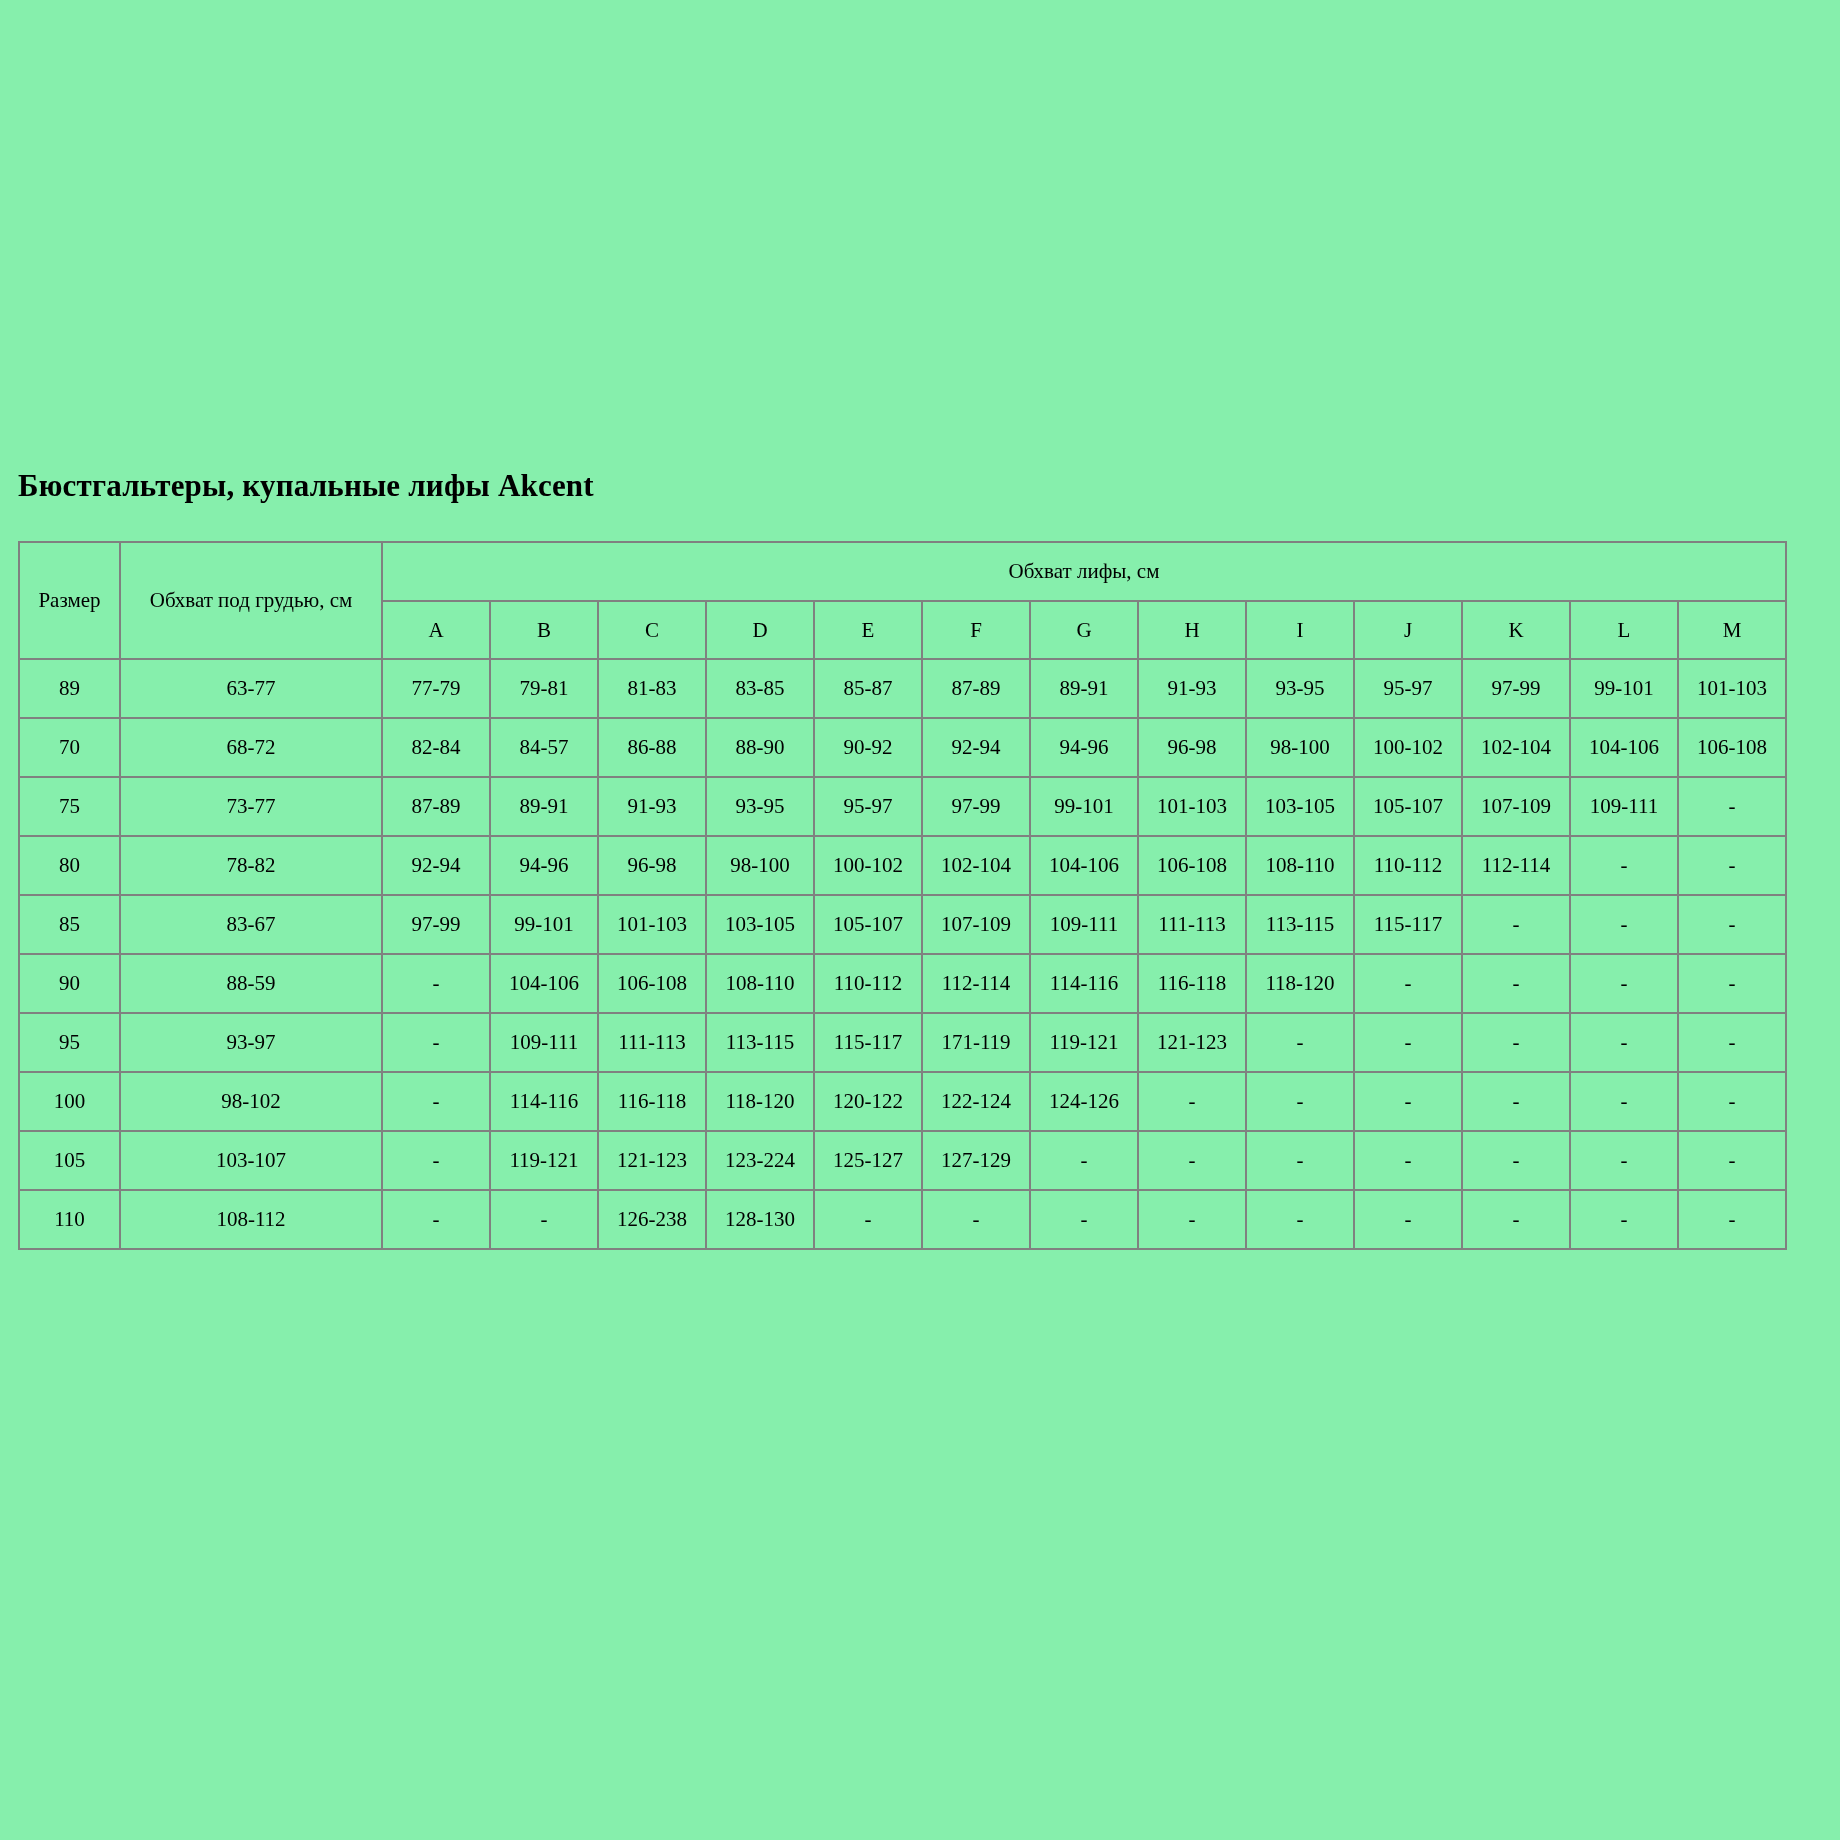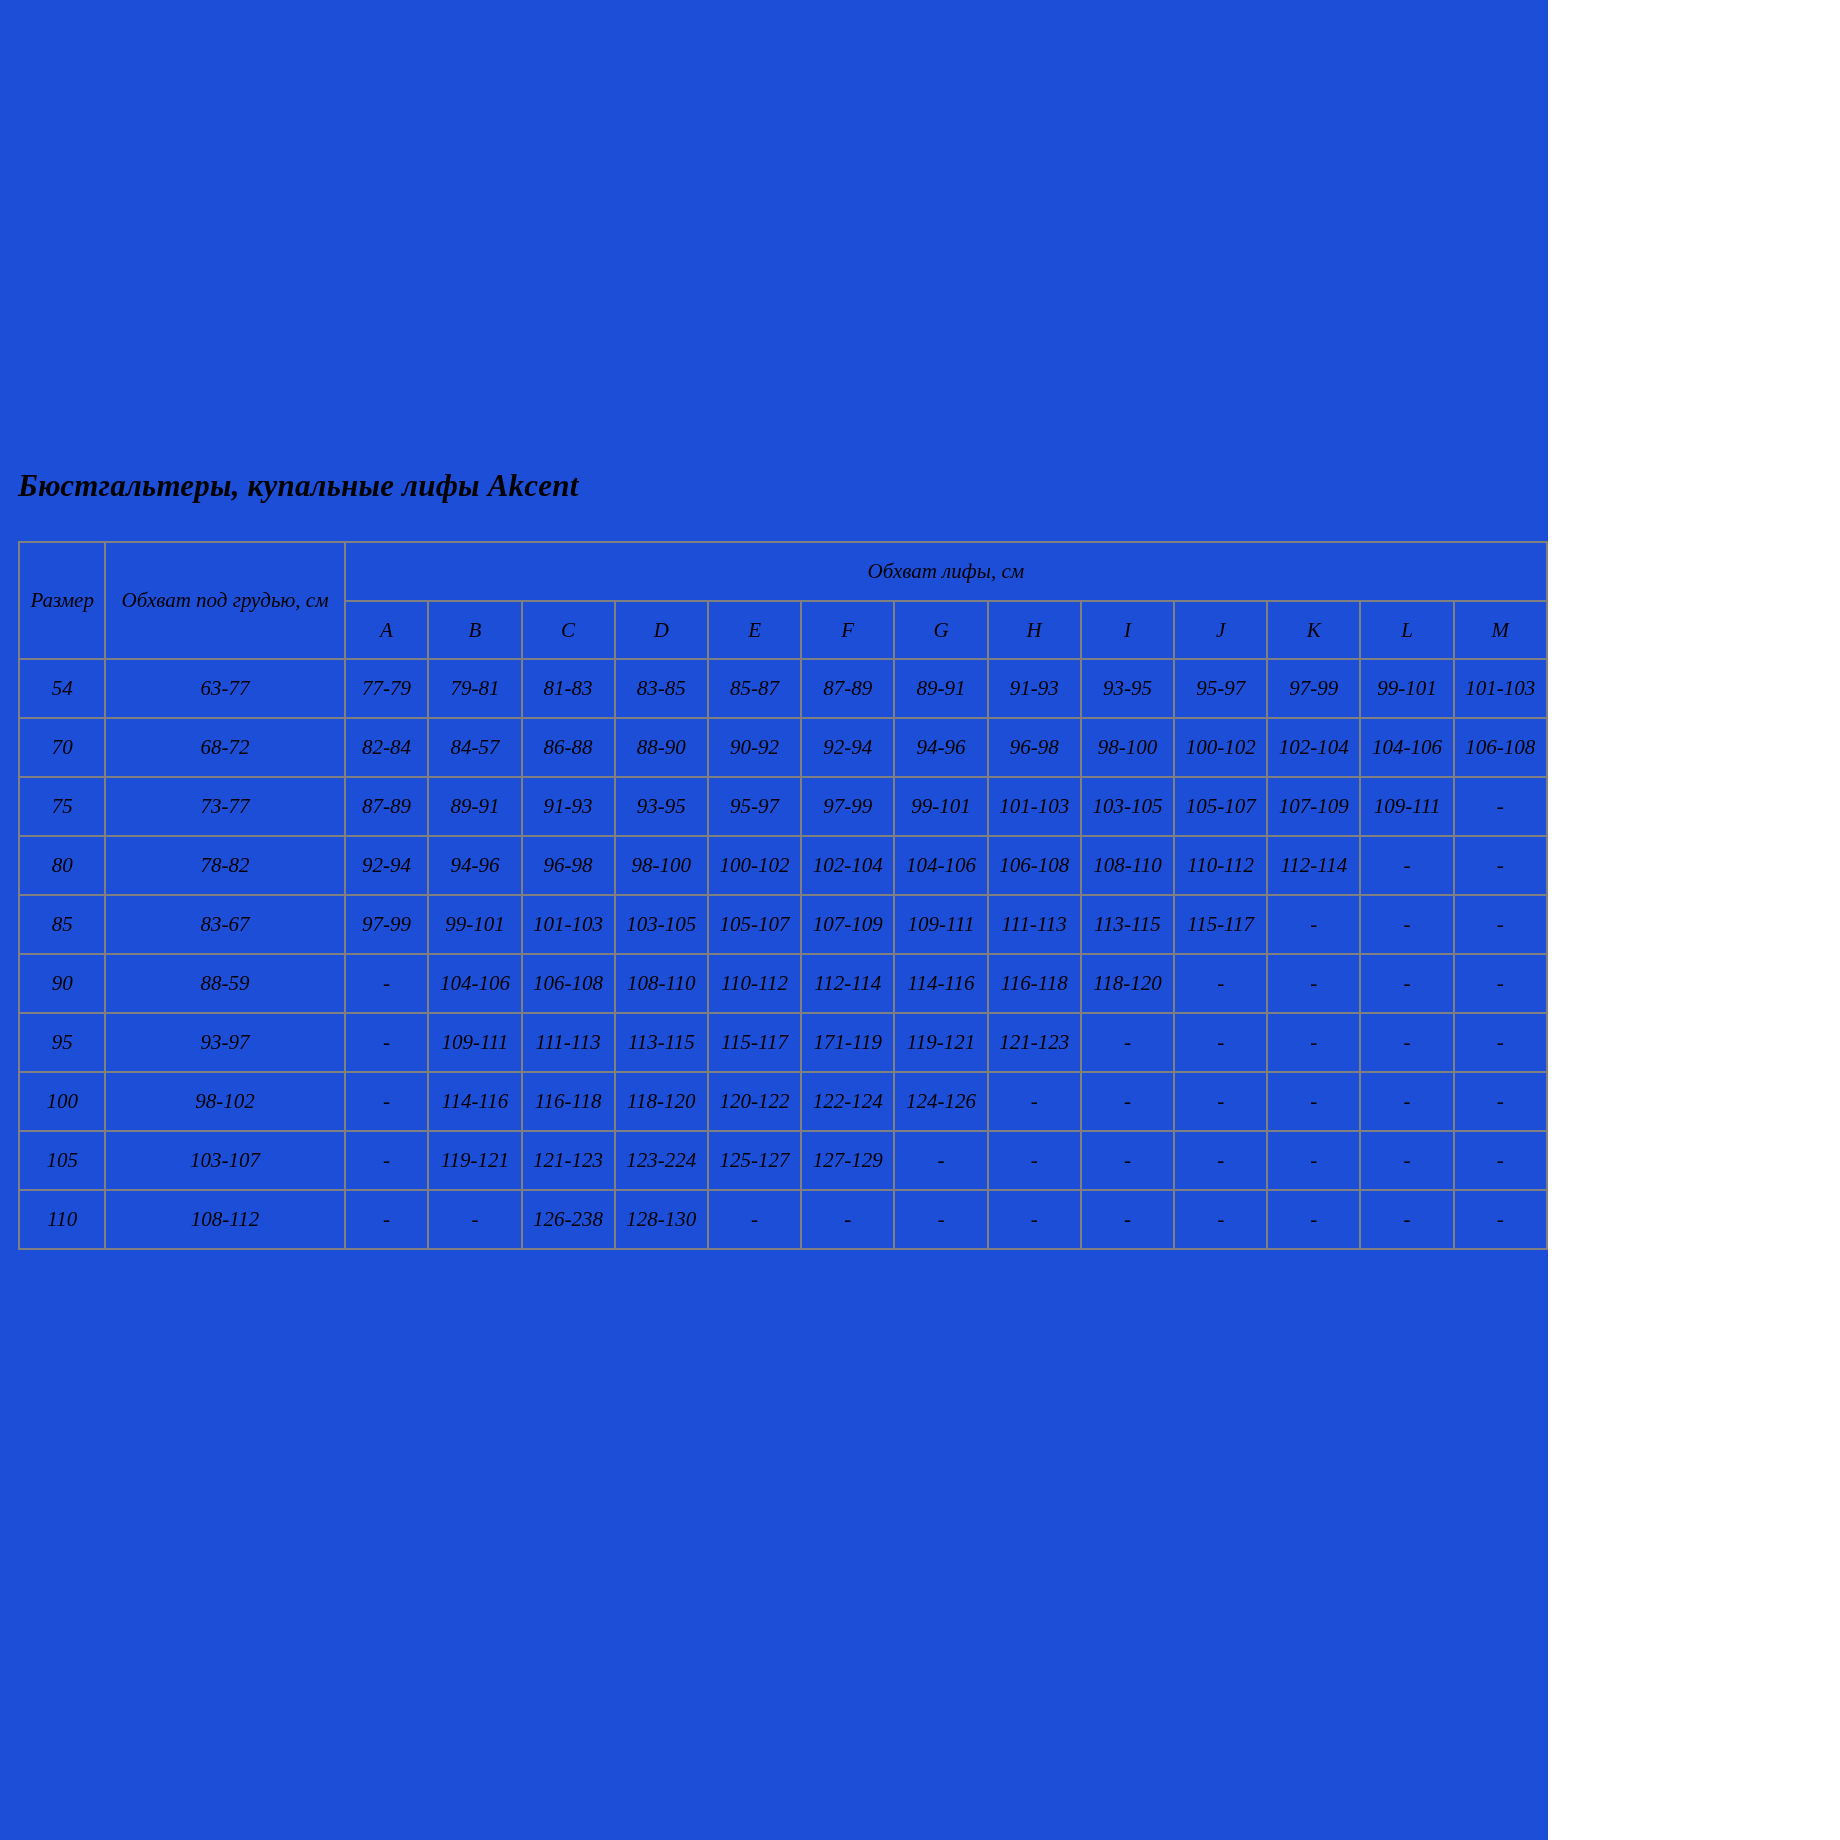--- a/index.html
+++ b/index.html
@@ -4,25 +4,24 @@
 <style>
   html, body {
     margin: 0;
     padding: 0;
     background: #ffffff;
     font-family: "Liberation Serif", "DejaVu Serif", serif;
     color: #000000;
   }
   .page {
     position: relative;
-    width: 1548px;
+    width: 1840px;
     height: 1840px;
-    background: #1d4ed8;
+    background: #86efac;
     overflow: hidden;
-    font-style: italic;
   }
   .doc-title {
     position: absolute;
     left: 18px;
     top: 468px;
     font-size: 31px;
     font-weight: bold;
     letter-spacing: 0.2px;
     white-space: nowrap;
   }
@@ -91,21 +90,21 @@
           <td>H</td>
           <td>I</td>
           <td>J</td>
           <td>K</td>
           <td>L</td>
           <td>M</td>
         </tr>
     </thead>
     <tbody>
         <tr class="data-row">
-          <td>54</td>
+          <td>89</td>
           <td>63-77</td>
           <td>77-79</td>
           <td>79-81</td>
           <td>81-83</td>
           <td>83-85</td>
           <td>85-87</td>
           <td>87-89</td>
           <td>89-91</td>
           <td>91-93</td>
           <td>93-95</td>

